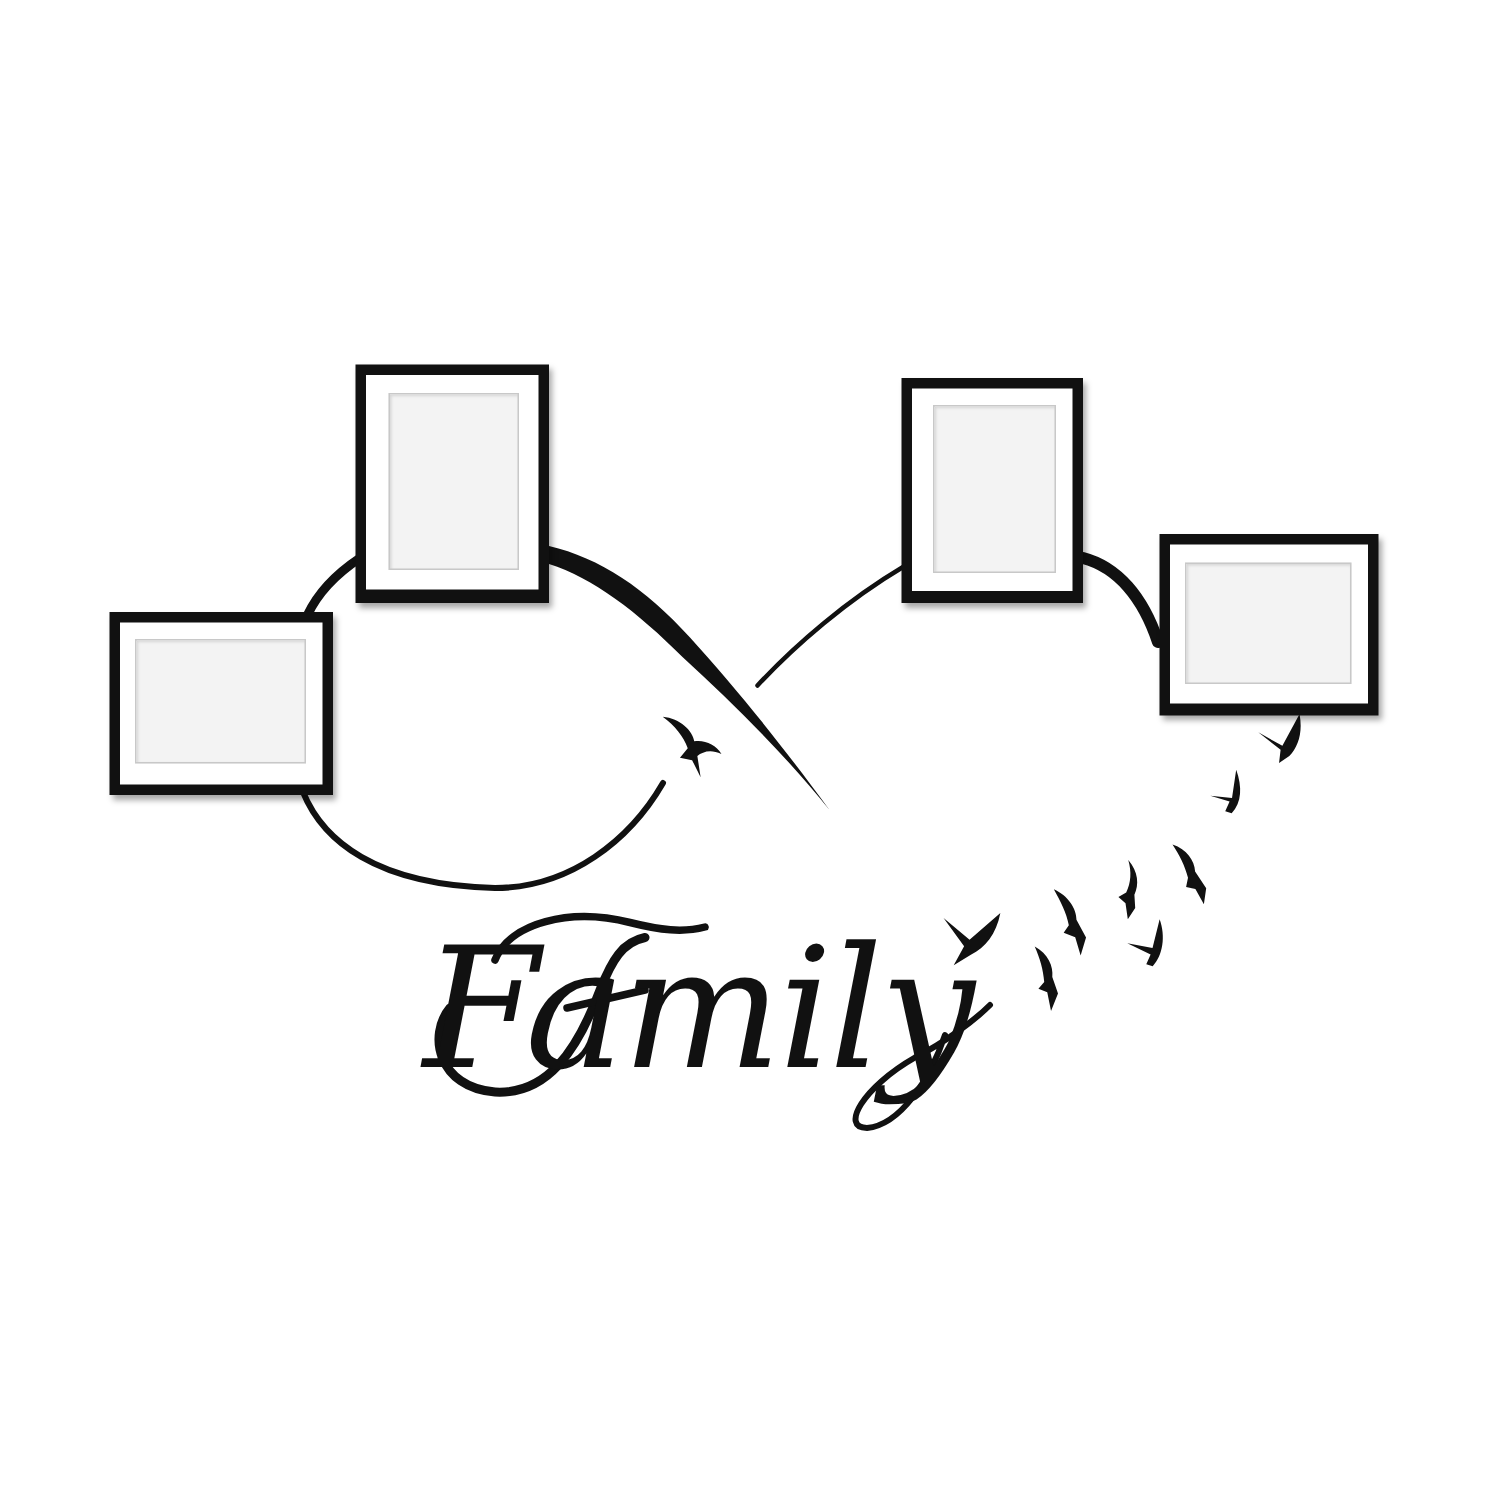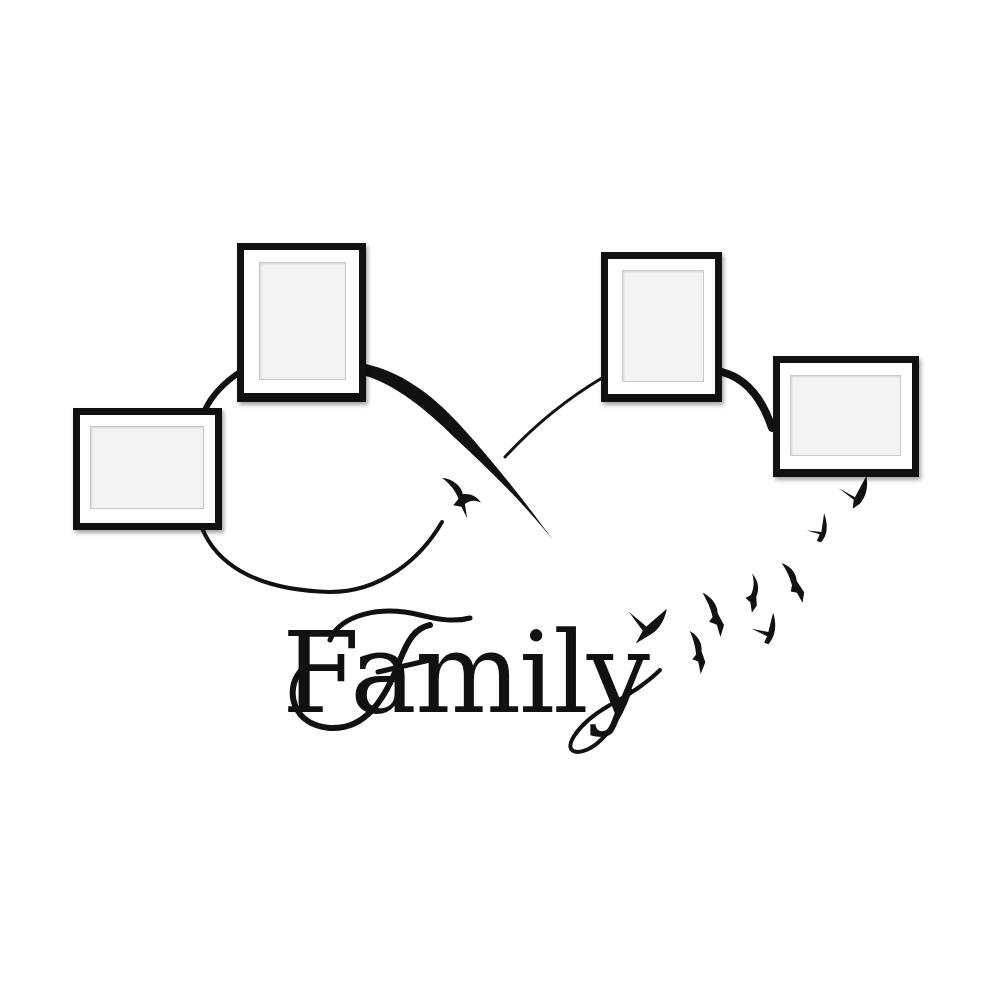--- a/index.html
+++ b/index.html
@@ -13,21 +13,21 @@
   .mat {
     position: absolute; background: #ffffff;
   }
   .photo {
     position: absolute; background: #f3f3f3;
     border: 1px solid #c8c8c8; box-sizing: border-box;
     box-shadow: inset 1px 1px 2px rgba(0,0,0,0.12);
   }
   .word {
     position: absolute; left: 282px; top: 598px; width: 400px; height: 170px;
-    font-family: "DejaVu Serif", serif; 
+    font-family: "DejaVu Serif", serif; font-style: italic;
     font-size: 112px; line-height: 150px; color: #111111;
     letter-spacing: -2px;
   }
 </style>
 </head>
 <body>
 
 <div class="canvas">
 
   <svg width="1000" height="1000" viewBox="0 0 1000 1000" style="position:absolute;left:0;top:0;">

